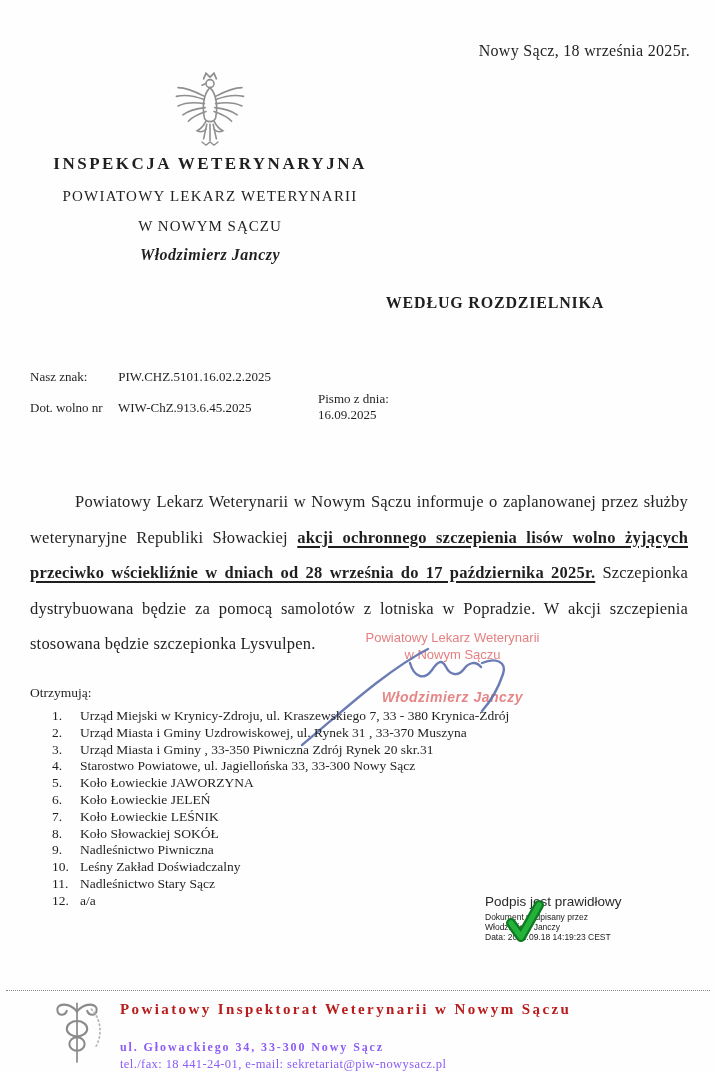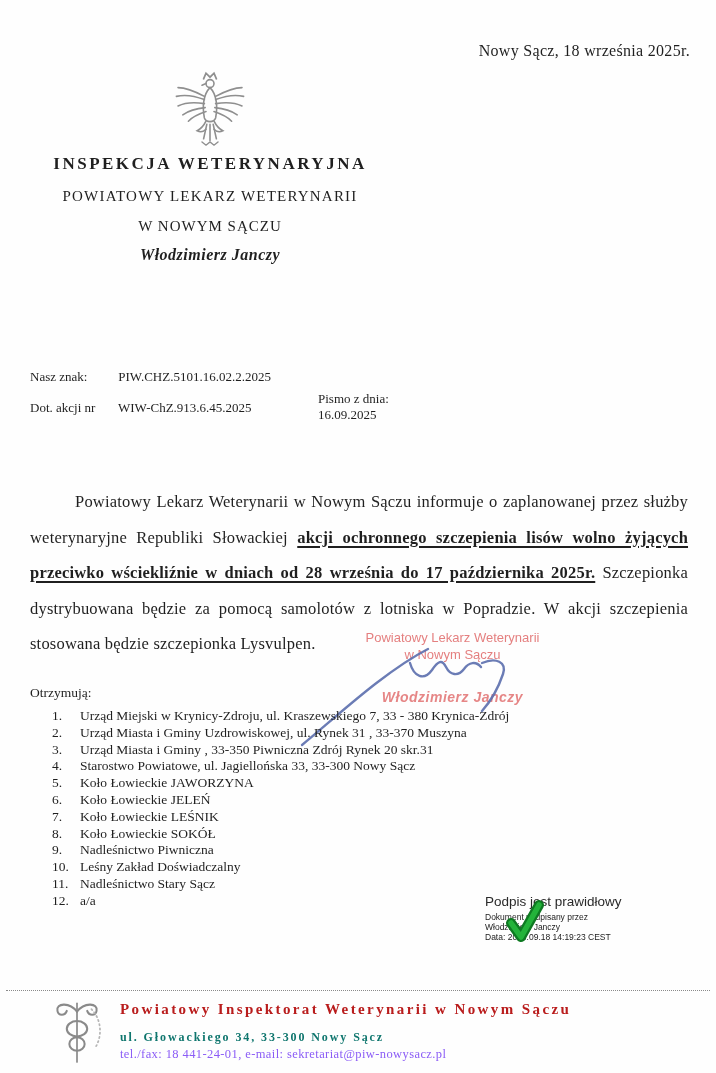--- a/index.html
+++ b/index.html
@@ -57,21 +57,21 @@
   .sigbox{left:485px;top:894px;font-family:"Liberation Sans","DejaVu Sans",sans-serif;}
   .sigbox .title{font-size:13.5px;color:#2a2a2a;}
   .sigbox .small{margin-top:3px;font-size:8.5px;line-height:10px;color:#222;}
   .checkmark{left:503px;top:899px;width:42px;height:46px;}
 
   
   .rule{left:6px;right:6px;top:990px;border-top:1.5px dotted #8a8a8a;height:0;}
   .footer-logo{left:36px;top:999px;width:82px;height:68px;}
   .ftr{left:120px;top:1001px;}
   .ftr .org{font-size:15px;font-weight:bold;letter-spacing:2.4px;color:#b91c1c;}
-  .ftr .addr{margin-top:12px;font-size:12px;font-weight:bold;letter-spacing:1.9px;color:#0f766e;}
+  .ftr .addr{margin-top:22px;font-size:12px;font-weight:bold;letter-spacing:1.9px;color:#8b5cf6;}
   .ftr .contact{margin-top:2px;font-size:12.5px;letter-spacing:.4px;color:#8b5cf6;}
 </style>
 </head>
 <body>
 
 <div class="page">
 
   <div class="abs place-date">Nowy Sącz, 18 września 2025r.</div>
 
   <div class="abs emblem">
@@ -104,28 +104,29 @@
     </svg>
   </div>
 
   <div class="abs hdr">
     <div class="org">INSPEKCJA WETERYNARYJNA</div>
     <div class="office">POWIATOWY LEKARZ WETERYNARII</div>
     <div class="city">W NOWYM SĄCZU</div>
     <div class="officer">Włodzimierz Janczy</div>
   </div>
 
+  <div class="abs addressee">WEDŁUG ROZDZIELNIKA</div>
 
   <div class="abs refs">
     <div class="refrow">
       <span class="reflabel">Nasz znak:</span>
       <span>PIW.CHZ.5101.16.02.2.2025</span>
     </div>
     <div class="refrow">
-      <span class="reflabel">Dot. akcji nr</span>
+      <span class="reflabel">Dot. wolno nr</span>
       <span>WIW-ChZ.913.6.45.2025</span>
     </div>
   </div>
   <div class="abs pismo">
     <div>Pismo z dnia:</div>
     <div>16.09.2025</div>
   </div>
 
   <div class="abs body-par">
     <span>Powiatowy Lekarz Weterynarii w Nowym Sączu informuje o zaplanowanej przez służby weterynaryjne Republiki Słowackiej </span><span class="hl">akcji ochronnego szczepienia lisów wolno żyjących przeciwko wściekliźnie w dniach od 28 września do 17 października 2025r.</span><span> Szczepionka dystrybuowana będzie za pomocą samolotów z lotniska w Popradzie. W akcji szczepienia stosowana będzie szczepionka Lysvulpen.</span>
@@ -147,21 +148,21 @@
 
   <div class="abs otrzymuja">Otrzymują:</div>
   <ol class="abs rcpt">
     <li><span>Urząd Miejski w Krynicy-Zdroju, ul. Kraszewskiego 7, 33 - 380 Krynica-Zdrój</span></li>
     <li><span>Urząd Miasta i Gminy Uzdrowiskowej, ul. Rynek 31 , 33-370 Muszyna</span></li>
     <li><span>Urząd Miasta i Gminy , 33-350 Piwniczna Zdrój Rynek 20 skr.31</span></li>
     <li><span>Starostwo Powiatowe, ul. Jagiellońska 33, 33-300 Nowy Sącz</span></li>
     <li><span>Koło Łowieckie JAWORZYNA</span></li>
     <li><span>Koło Łowieckie JELEŃ</span></li>
     <li><span>Koło Łowieckie LEŚNIK</span></li>
-    <li><span>Koło Łowieckie SOKÓŁ</span></li>
+    <li><span>Koło Słowackiej SOKÓŁ</span></li>
     <li><span>Nadleśnictwo Piwniczna</span></li>
     <li><span>Leśny Zakład Doświadczalny</span></li>
     <li><span>Nadleśnictwo Stary Sącz</span></li>
     <li><span>a/a</span></li>
   </ol>
 
   <div class="abs sigbox">
     <div class="title">Podpis jest prawidłowy</div>
     <div class="small">
       <div>Dokument podpisany przez</div>

